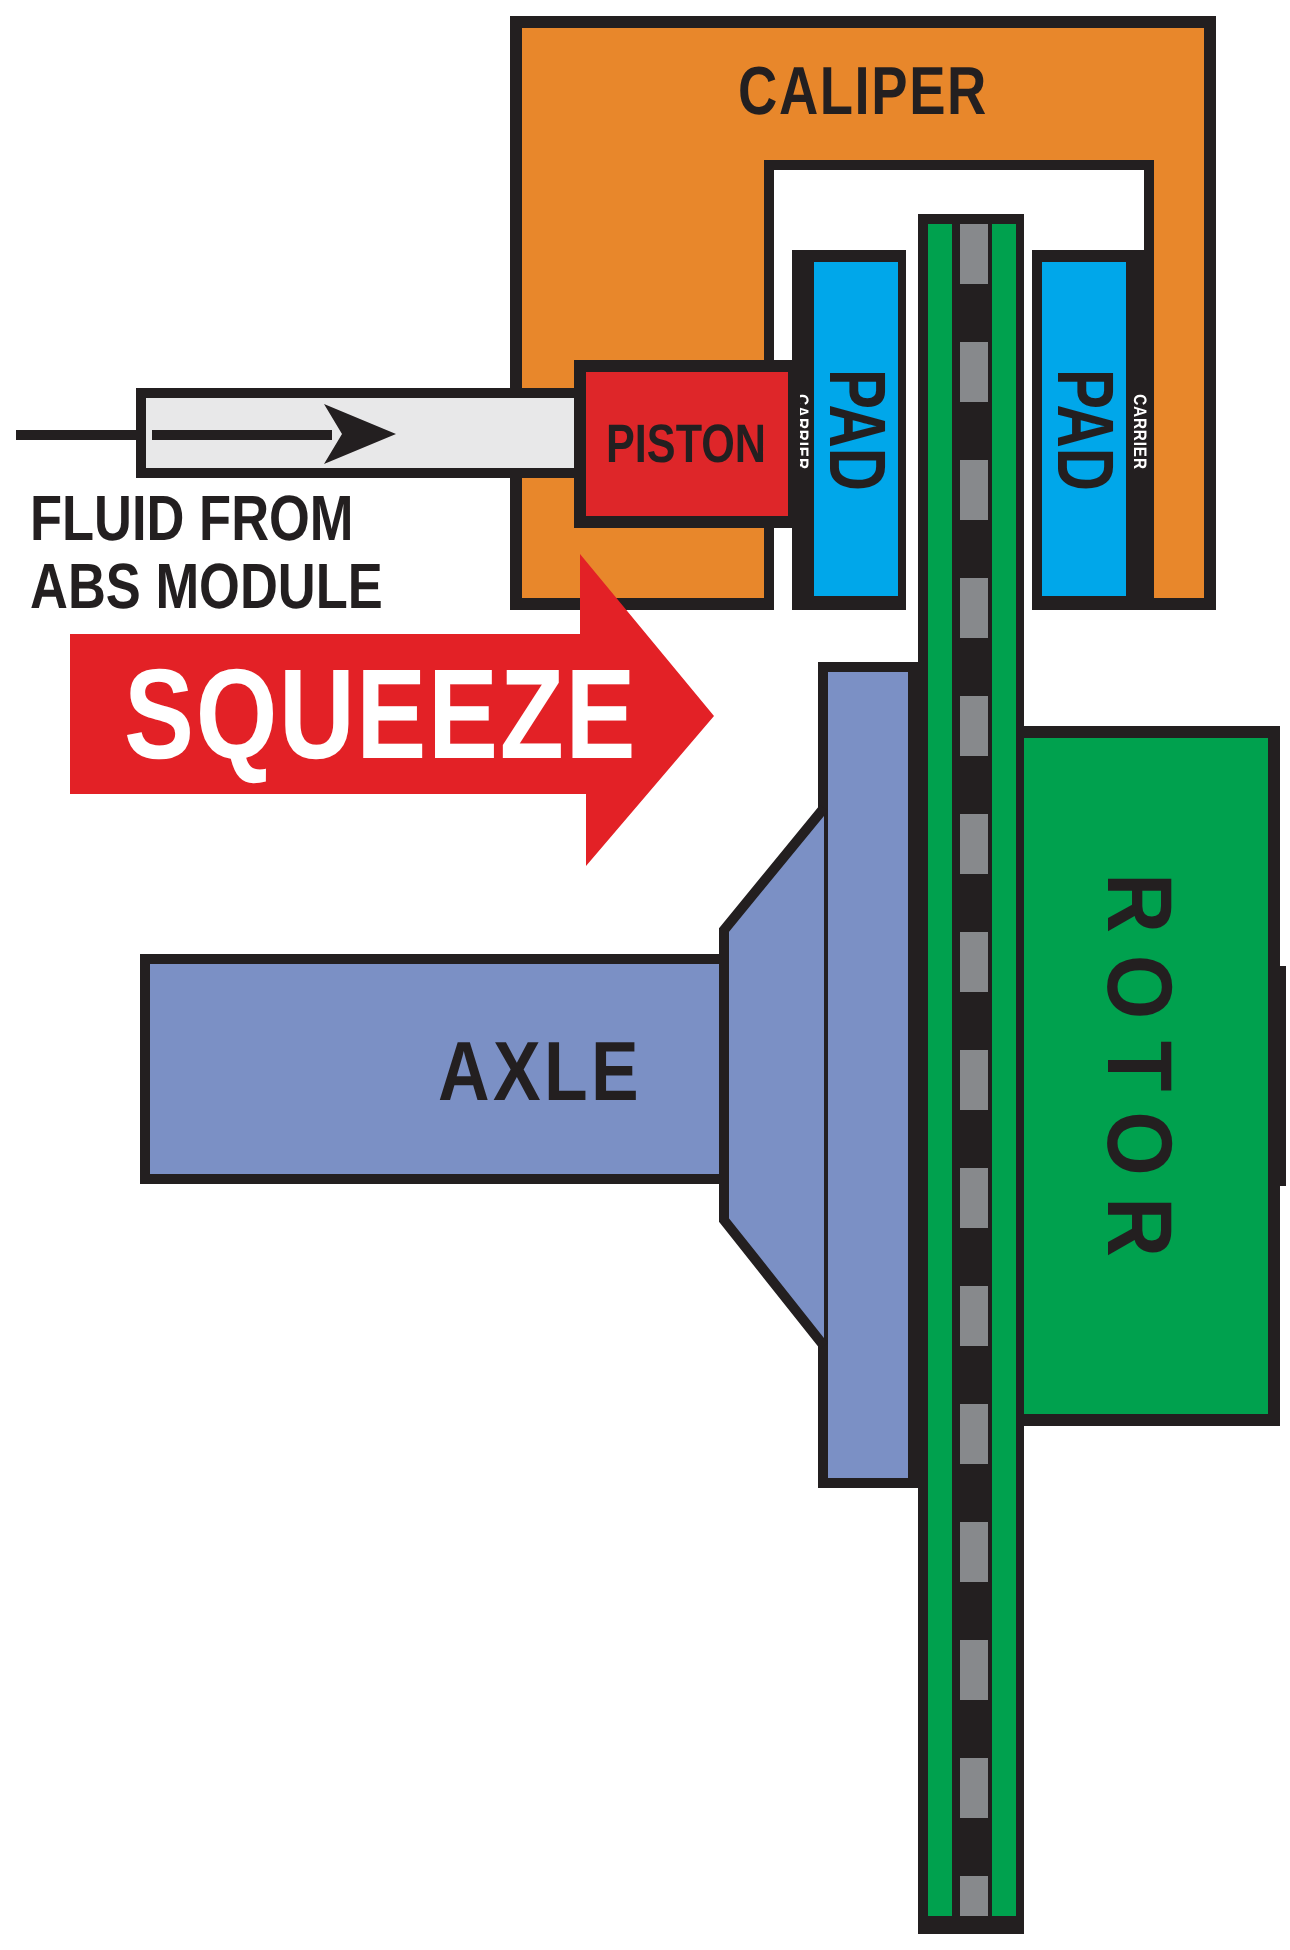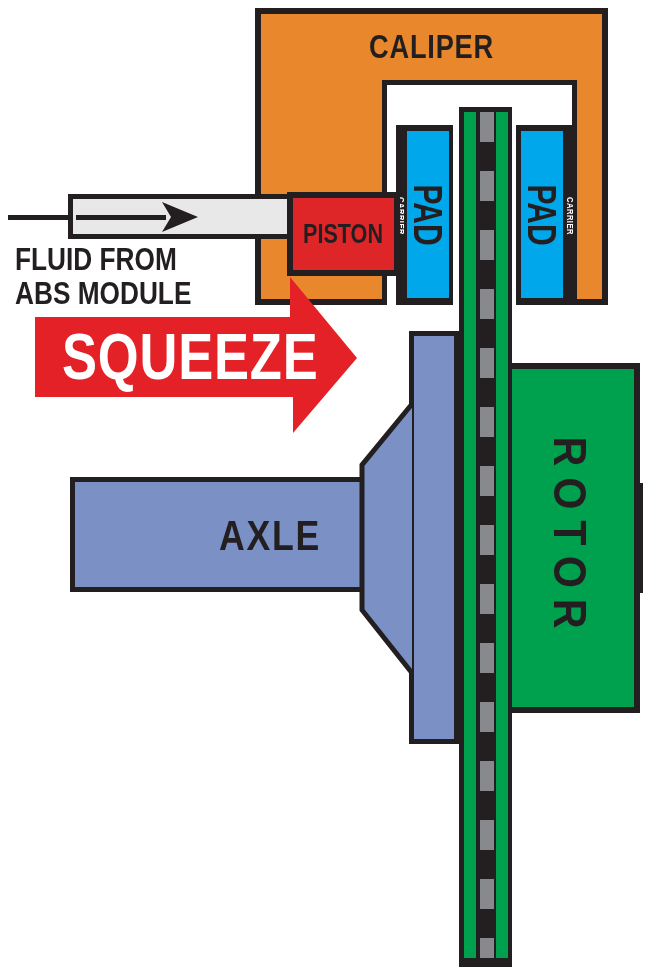--- a/index.html
+++ b/index.html
@@ -43,21 +43,21 @@
   .pad-label.l{left:378px;top:195px;} .pad-label.r{left:492px;top:195px;}
   .carrier-label{width:62px;height:12px;line-height:12px;text-align:center;font-size:9px;font-weight:bold;
     color:#ffffff;letter-spacing:0.5px;transform:rotate(90deg) scaleX(0.85);transform-origin:center;}
   .carrier-label.l{left:370px;top:210px;} .carrier-label.r{left:539px;top:210px;}
   
   .supply-line{left:8px;top:215px;width:62px;height:5px;background:#231F20;}
   .fluid-tube{left:68px;top:194px;width:225px;height:45px;background:#E8E8E9;
     border:5px solid #231F20;border-right:none;}
   .flow-shaft{left:76px;top:215px;width:90px;height:5px;background:#231F20;}
   .flow-head{left:158px;top:200px;width:42px;height:36px;}
-  .piston{left:287px;top:192px;width:113px;height:84px;background:#DE2629;border:6px solid #231F20;
+  .piston{left:287px;top:180px;width:113px;height:84px;background:#DE2629;border:6px solid #231F20;
     display:flex;align-items:center;justify-content:center;}
   .piston-label{font-size:27px;font-weight:bold;transform:scaleX(0.8);transform-origin:center;}
   .fluid-label{left:15px;top:242px;font-size:32px;line-height:34px;font-weight:bold;
     transform:scaleX(0.82);transform-origin:left top;white-space:nowrap;}
   
   .squeeze-svg{left:30px;top:270px;width:335px;height:170px;}
   .squeeze-label{left:62px;top:326px;font-size:64px;line-height:62px;font-weight:bold;color:#ffffff;
     transform:scaleX(0.82);transform-origin:left top;letter-spacing:1px;}
 </style>
 </head>

